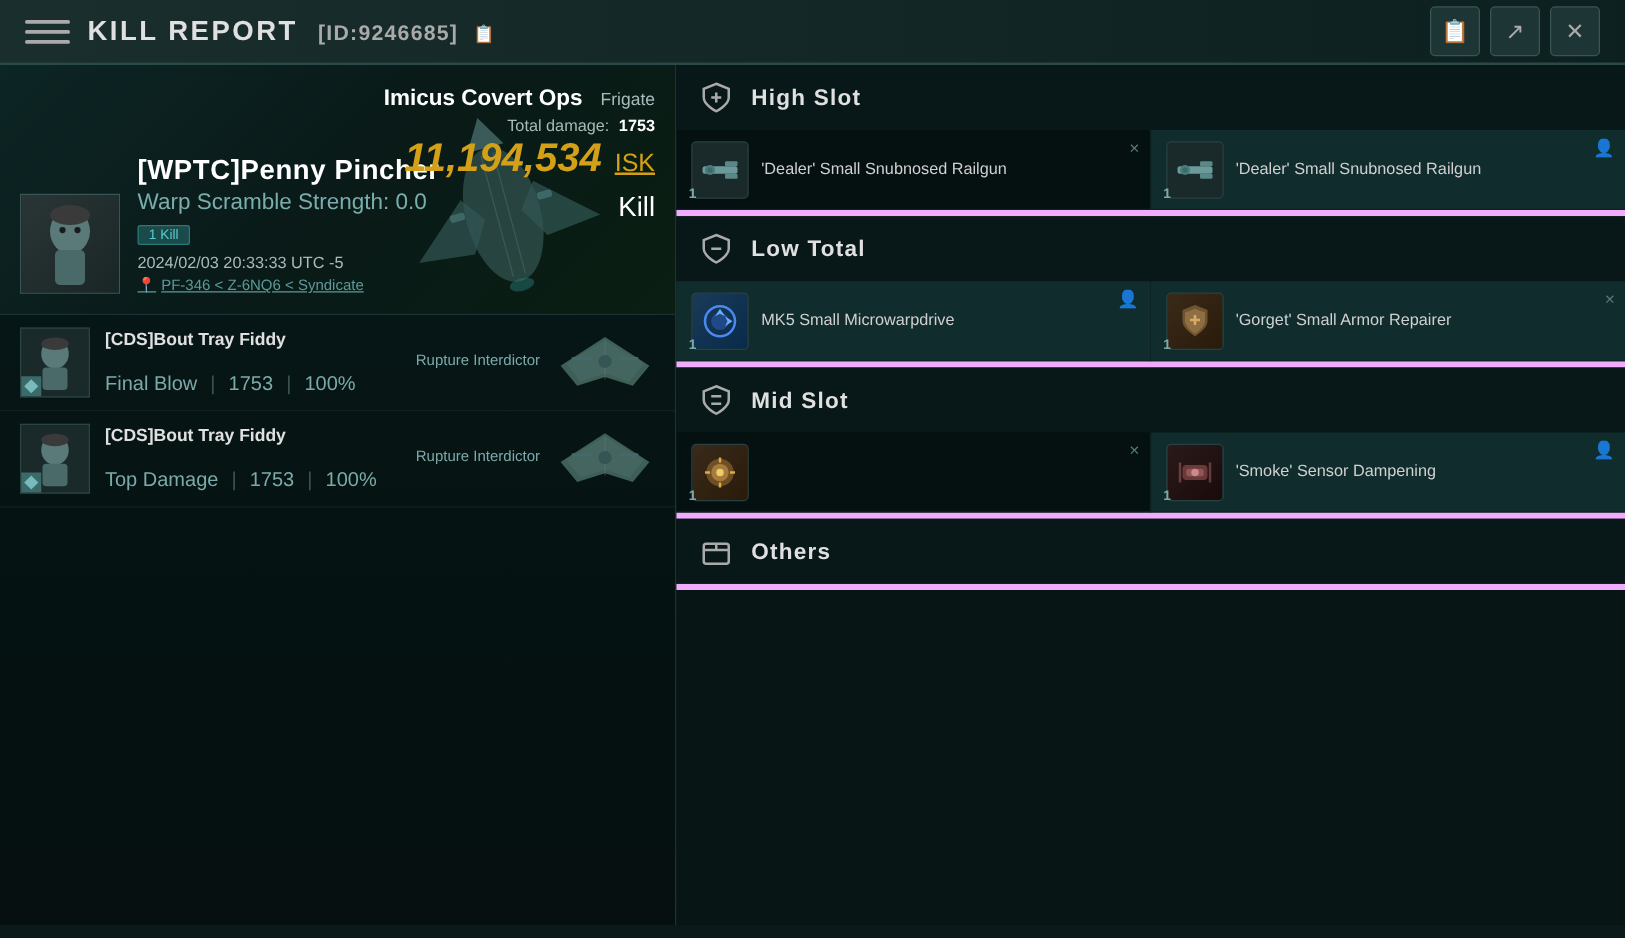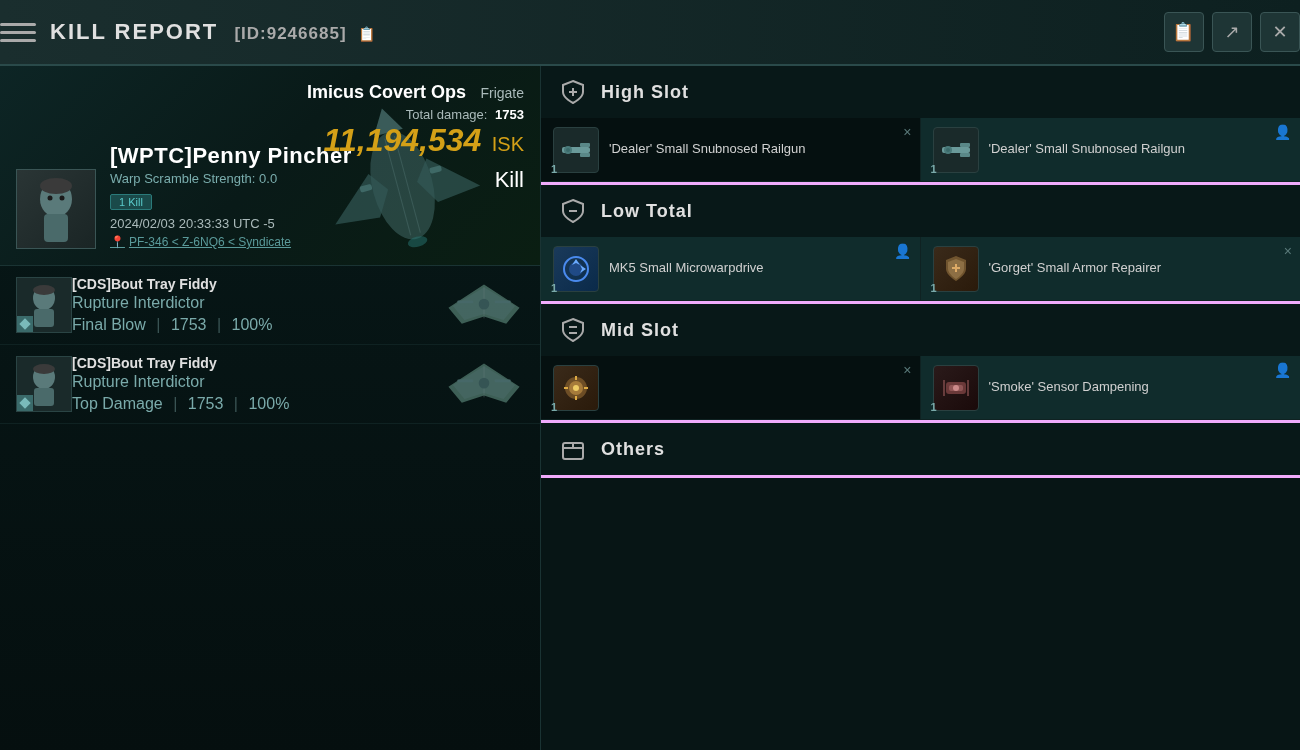--- a/index.html
+++ b/index.html
@@ -11,22 +11,22 @@
       background: #0a1a1a;
       color: #ccc;
     }
 
     
     .header {
       display: flex;
       align-items: center;
       background: linear-gradient(90deg, #1a2e2e 0%, #0d2020 100%);
       border-bottom: 2px solid #2a4a4a;
-      height: 66px;
-      padding: 0 0;
+      height: 52px;
+      padding: 0 20px;
     }
     .header-menu-icon {
       width: 36px; height: 36px;
       display: flex; flex-direction: column; justify-content: center; gap: 5px;
       cursor: pointer; margin-right: 14px;
     }
     .header-menu-icon span {
       display: block; height: 3px; background: #aaa; border-radius: 2px;
     }
     .header-title {
@@ -105,21 +105,21 @@
       font-size: 32px;
     }
     .victim-info { flex: 1; z-index: 2; }
     .victim-name {
       font-size: 22px;
       font-weight: 700;
       color: #ffffff;
       letter-spacing: 0.5px;
     }
     .victim-warp {
-      font-size: 13px;
+      font-size: 18px;
       color: #7aadad;
       margin-top: 2px;
     }
     .victim-kill-badge {
       display: inline-block;
       background: #1a4a4a;
       border: 1px solid #2a7a7a;
       color: #5acaca;
       font-size: 11px;
       padding: 1px 8px;
@@ -167,20 +167,21 @@
       font-size: 32px;
       font-weight: 700;
       color: #d4a017;
       margin-top: 4px;
       font-style: italic;
     }
     .isk-label {
       font-size: 20px;
       color: #d4a017;
       margin-left: 6px;
+      text-decoration: underline;
     }
     .kill-label {
       font-size: 22px;
       color: #ffffff;
       font-weight: 400;
       margin-top: 8px;
     }
 
     
     .participants-section {
@@ -194,20 +195,21 @@
       color: #5acaca;
       border-left: 3px solid #5acaca;
       background: rgba(90,202,202,0.05);
       margin: 8px 0 4px 0;
     }
     .participant-row {
       display: flex;
       align-items: center;
       padding: 10px 16px;
       border-bottom: 1px solid #0f2222;
+      gap: 12px;
       position: relative;
     }
     .participant-avatar {
       width: 56px; height: 56px;
       background: #1a2a2a;
       border: 1px solid #2a4444;
       flex-shrink: 0;
       display: flex; align-items: center; justify-content: center;
       font-size: 22px;
       position: relative;
@@ -224,23 +226,24 @@
       background: #7ababa;
       transform: rotate(45deg);
     }
     .participant-info { flex: 1; }
     .participant-name {
       font-size: 14px;
       font-weight: 600;
       color: #e0e0e0;
     }
     .participant-ship {
-      font-size: 16px;
+      font-size: 12px;
       color: #7aaaaa;
       margin-top: 2px;
+      text-align: right;
     }
     .participant-stats {
       font-size: 16px;
       color: #7aaaaa;
       margin-top: 4px;
     }
     .participant-stats .stat-sep {
       color: #3a5555;
       margin: 0 6px;
     }
@@ -251,21 +254,21 @@
     }
 
     
     .right-panel {
       flex: 1;
       background: #071515;
       overflow-y: auto;
       border-left: 1px solid #1a3333;
     }
     .slot-section {
-      border-bottom: 3px solid #f0abfc;
+      border-bottom: 5px solid #f0abfc;
     }
     .slot-header {
       display: flex;
       align-items: center;
       gap: 12px;
       padding: 10px 16px;
       background: #081818;
     }
     .slot-icon {
       width: 32px; height: 32px;

